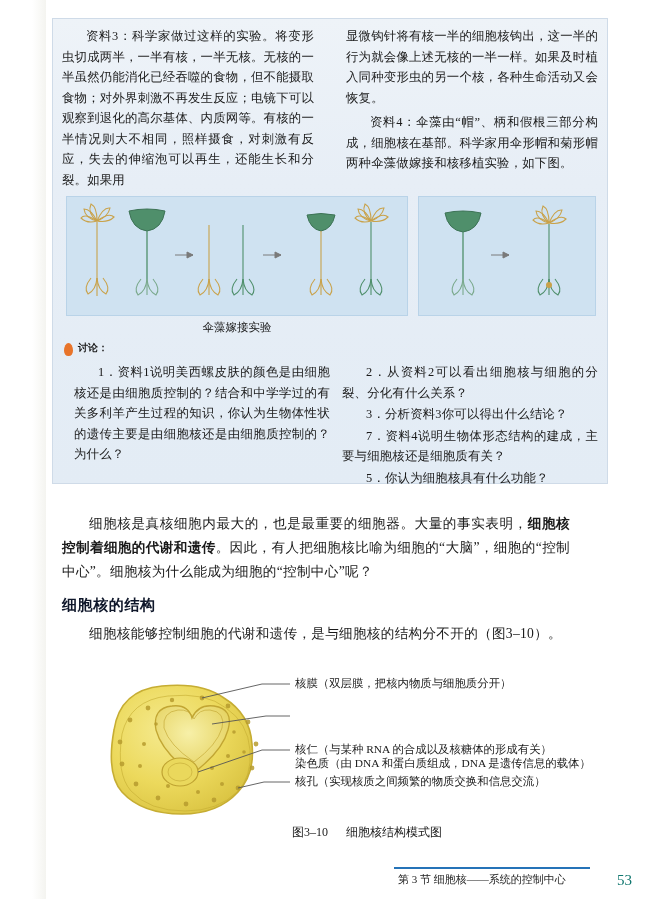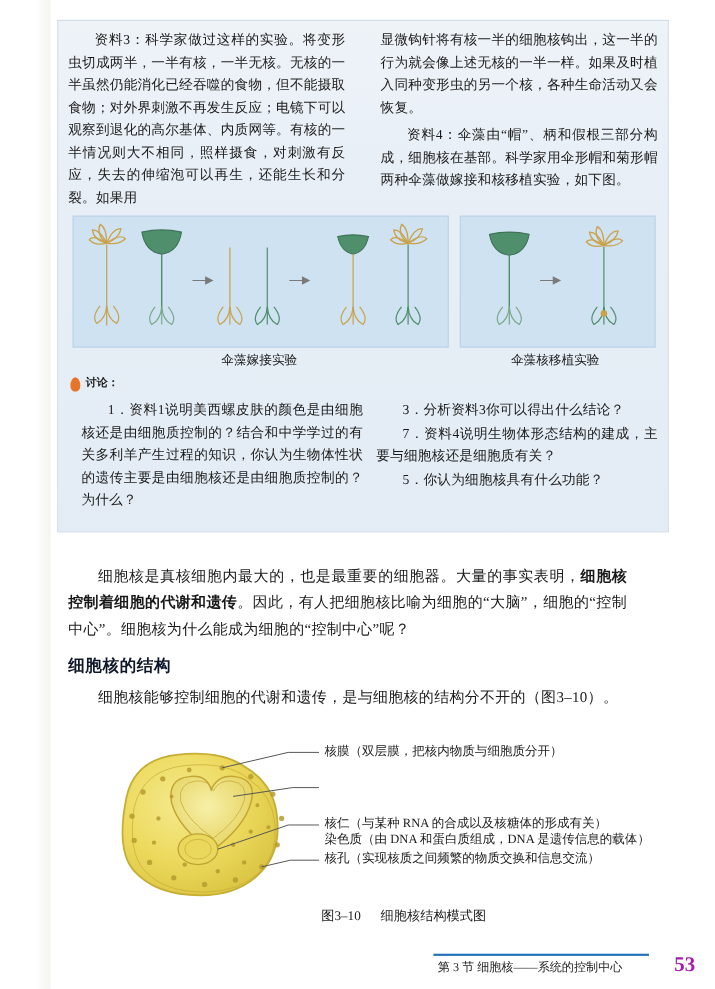--- a/index.html
+++ b/index.html
@@ -104,21 +104,21 @@
     position:absolute;left:292px;top:824px;font-size:12px;
   }
   .fig-number .sp{display:inline-block;width:18px;}
   .footer-rule{
     position:absolute;left:394px;bottom:30px;width:196px;height:2px;background:#2573b8;
   }
   .footer-text{
     position:absolute;left:398px;bottom:12px;font-size:11px;color:#222;
   }
   .footer-page{
-    position:absolute;right:18px;bottom:10px;font-size:19px;font-weight:bold;color:#a21caf;
+    position:absolute;right:18px;bottom:10px;font-size:15px;font-weight:normal;color:#0f766e;
   }
   svg{display:block;}
 </style>
 </head>
 <body>
 
 <div class="page-edge-left"></div>
 
 <div class="info-box"></div>
 
@@ -237,31 +237,31 @@
           <path d="M130 82 v16"></path>
         </g>
         <circle cx="130" cy="88" r="3" fill="#c9a24a" stroke="none"></circle>
       </g>
     </svg>
   </div>
 </div>
 
 <div class="fig-caps">
   <div class="fig-cap a">伞藻嫁接实验</div>
-  <div class="fig-cap b">伞藻核移植实验</div>
 </div>
 
 <div class="disc-marker"></div>
 <div class="disc-title">讨论：</div>
 
 <div class="disc-cols">
   <div class="disc-col">
     <p class="p indent">1．资料1说明美西螺皮肤的颜色是由细胞核还是由细胞质控制的？结合和中学学过的有关多利羊产生过程的知识，你认为生物体性状的遗传主要是由细胞核还是由细胞质控制的？为什么？</p>
   </div>
   <div class="disc-col">
+    <p class="p indent">2．从资料2可以看出细胞核与细胞的分裂、分化有什么关系？</p>
     <p class="p indent">3．分析资料3你可以得出什么结论？</p>
     <p class="p indent">7．资料4说明生物体形态结构的建成，主要与细胞核还是细胞质有关？</p>
     <p class="p indent">5．你认为细胞核具有什么功能？</p>
   </div>
 </div>
 
 <div class="body-block">
   <p class="body-p indent"><span>细胞核是真核细胞内最大的，也是最重要的细胞器。大量的事实表明，</span><span class="bold">细胞核控制着细胞的代谢和遗传</span><span>。因此，有人把细胞核比喻为细胞的“大脑”，细胞的“控制中心”。细胞核为什么能成为细胞的“控制中心”呢？</span></p>
 </div>
 

